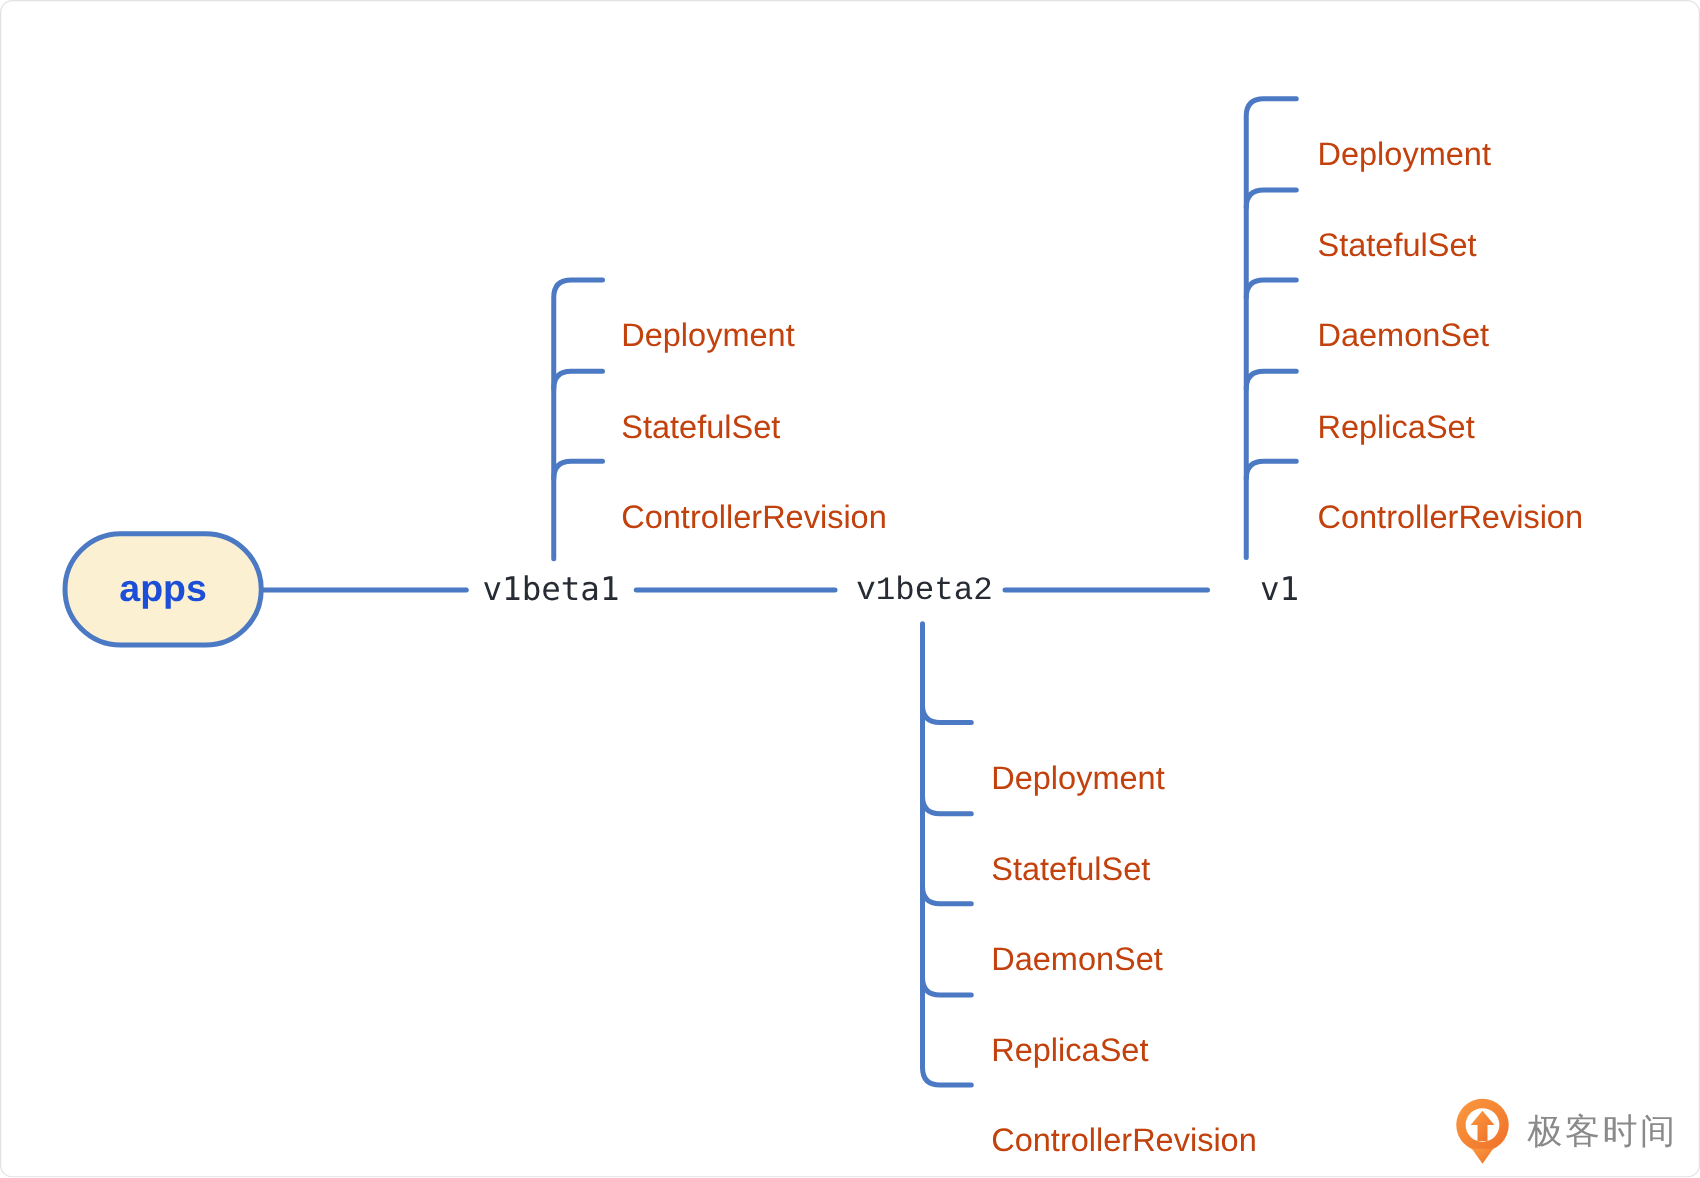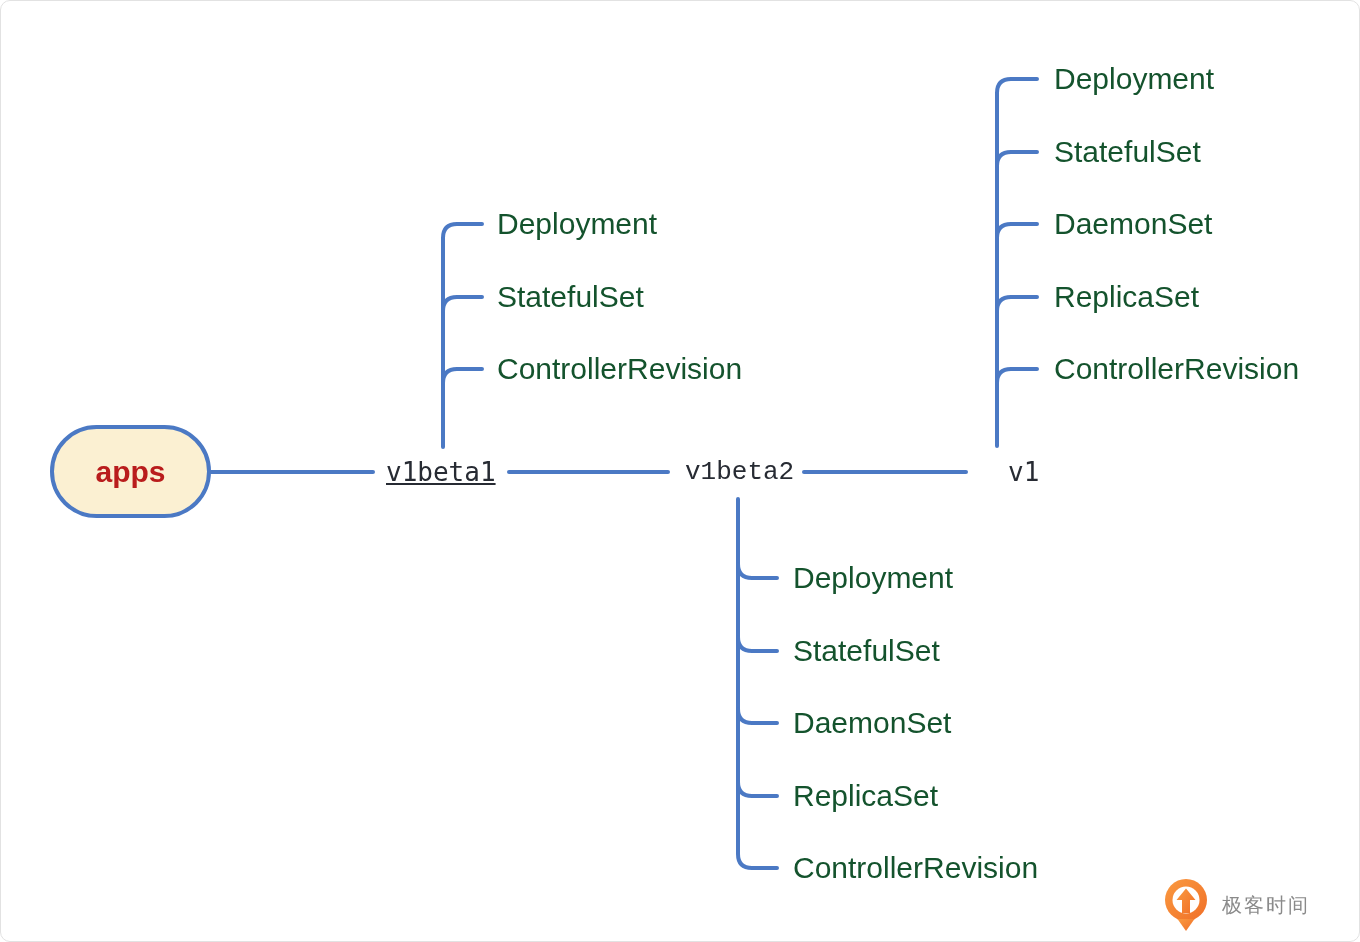--- a/index.html
+++ b/index.html
@@ -14,37 +14,37 @@
     color:#272b33;
     box-sizing:border-box;
   }
   svg.wires{position:absolute;left:0;top:0;width:1360px;height:942px;}
   .edge{stroke:#4b79c4;stroke-width:4;fill:none;stroke-linecap:round;stroke-linejoin:round;}
   .root-node{
     position:absolute;left:49px;top:424px;width:161px;height:93px;
     background:#fbf0d2;border:4px solid #4b79c4;border-radius:48px;
     display:flex;align-items:center;justify-content:center;
     box-sizing:border-box;
-    font-weight:bold;font-size:30px;color:#b91c1c;
+    font-weight:bold;font-size:30px;color:#1d4ed8;
   }
   .version-label{
     position:absolute;top:454px;height:34px;line-height:34px;
     font-family:"DejaVu Sans Mono", monospace;
     font-size:26px;color:#272b33;white-space:nowrap;
   }
   .resource-label{
     position:absolute;height:38px;line-height:38px;
-    font-size:30px;color:#14532d;white-space:nowrap;
+    font-size:26px;color:#c2410c;white-space:nowrap;margin-top:44px;
   }
   .logo{
     position:absolute;left:1162px;top:876px;
     display:flex;align-items:center;gap:13px;
   }
   .logo-text{
-    font-size:20px;color:#8a8a8a;letter-spacing:2px;
+    font-size:28px;color:#8a8a8a;letter-spacing:2px;
     line-height:56px;white-space:nowrap;
   }
 </style>
 </head>
 <body>
 
 <div class="canvas">
 
   <svg class="wires" viewBox="0 0 1360 942">
 
@@ -66,21 +66,21 @@
     <path class="edge" d="M1036 151 H1010 Q996 151 996 165"></path>
     <path class="edge" d="M1036 223 H1010 Q996 223 996 237"></path>
     <path class="edge" d="M1036 296 H1010 Q996 296 996 310"></path>
     <path class="edge" d="M1036 368 H1010 Q996 368 996 382"></path>
   </svg>
 
   <div class="root-node">
     <span>apps</span>
   </div>
 
-  <div class="version-label" style="left:385px;text-decoration:underline;">v1beta1</div>
+  <div class="version-label" style="left:385px;">v1beta1</div>
   <div class="version-label" style="left:684px;font-family:Liberation Mono, monospace;">v1beta2</div>
   <div class="version-label" style="left:981px;margin-left:26px;">v1</div>
 
   <div class="resource-label" style="left:496px;top:204px;">Deployment</div>
   <div class="resource-label" style="left:496px;top:277px;">StatefulSet</div>
   <div class="resource-label" style="left:496px;top:349px;">ControllerRevision</div>
 
   <div class="resource-label" style="left:792px;top:558px;">Deployment</div>
   <div class="resource-label" style="left:792px;top:631px;">StatefulSet</div>
   <div class="resource-label" style="left:792px;top:703px;">DaemonSet</div>

